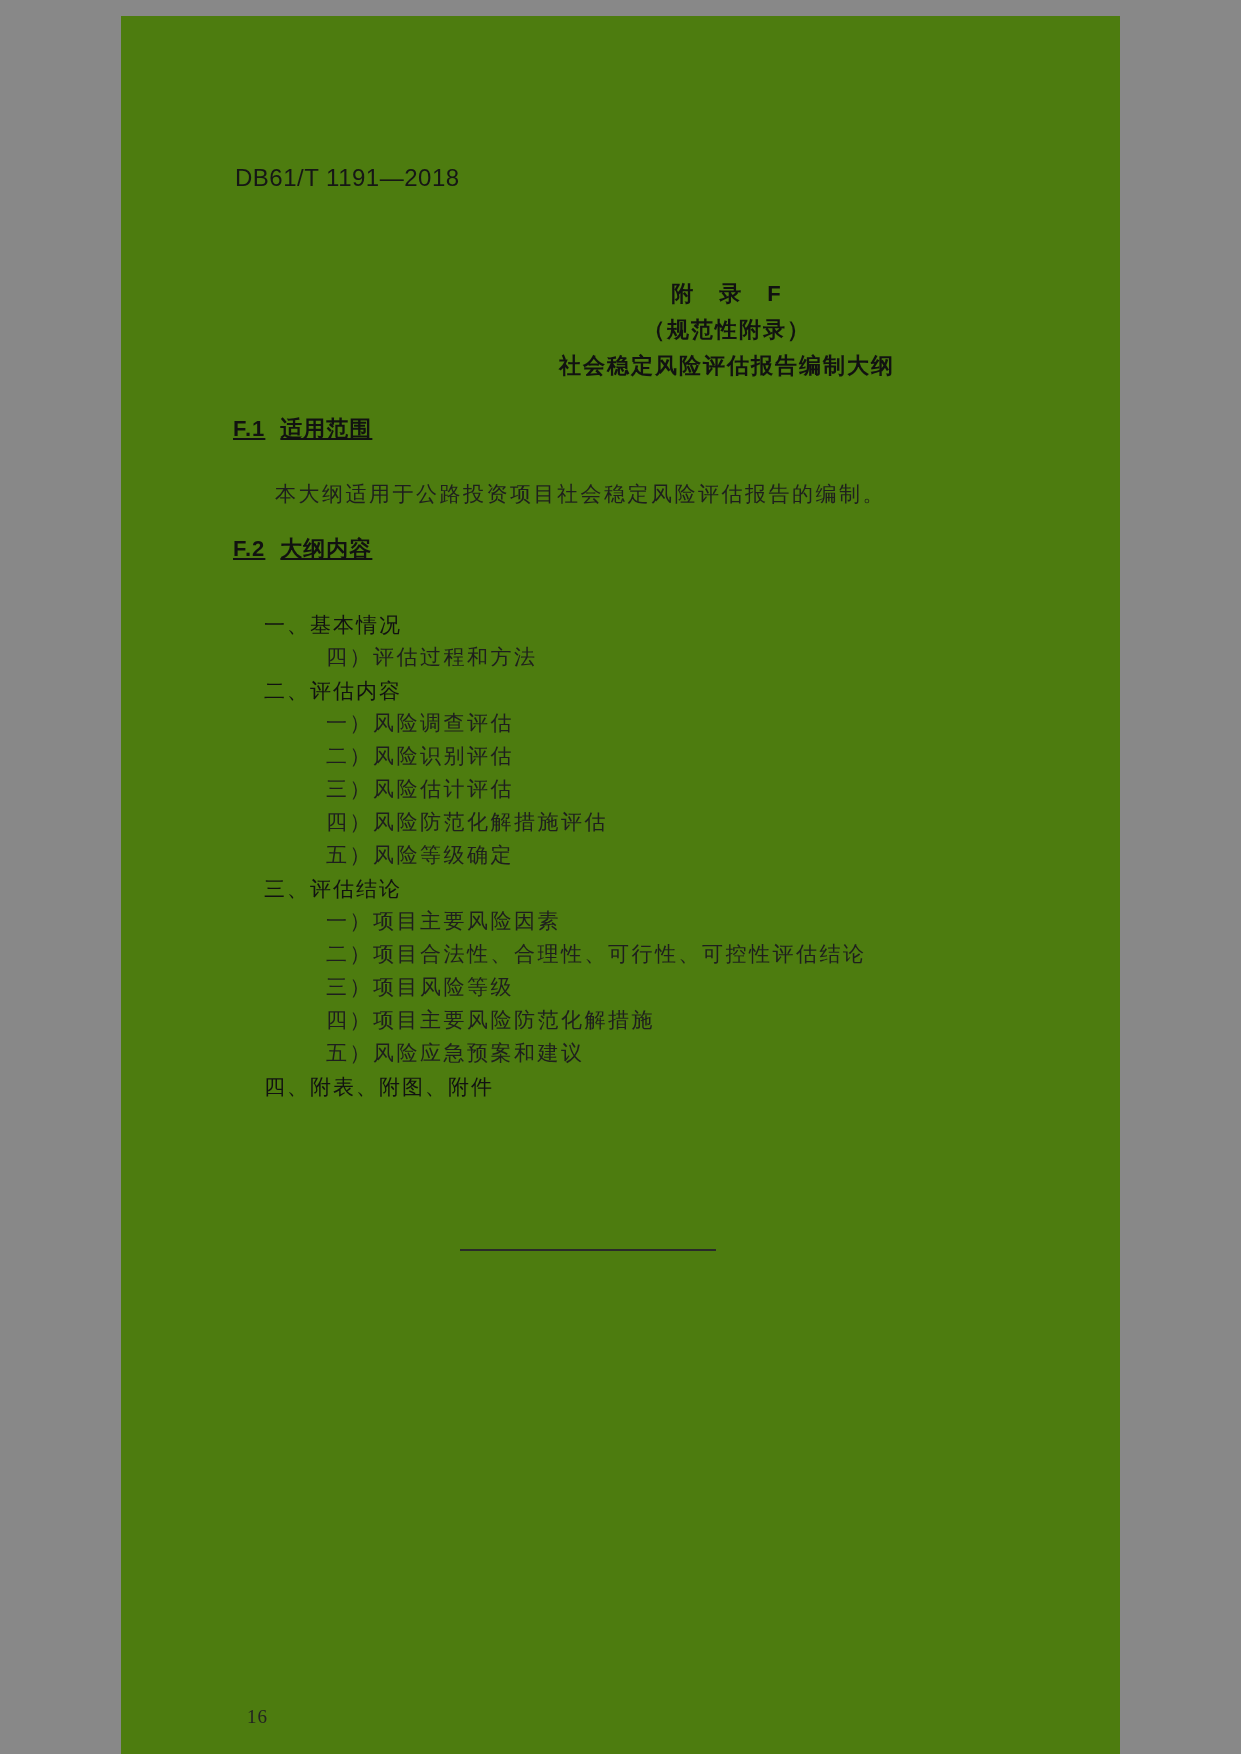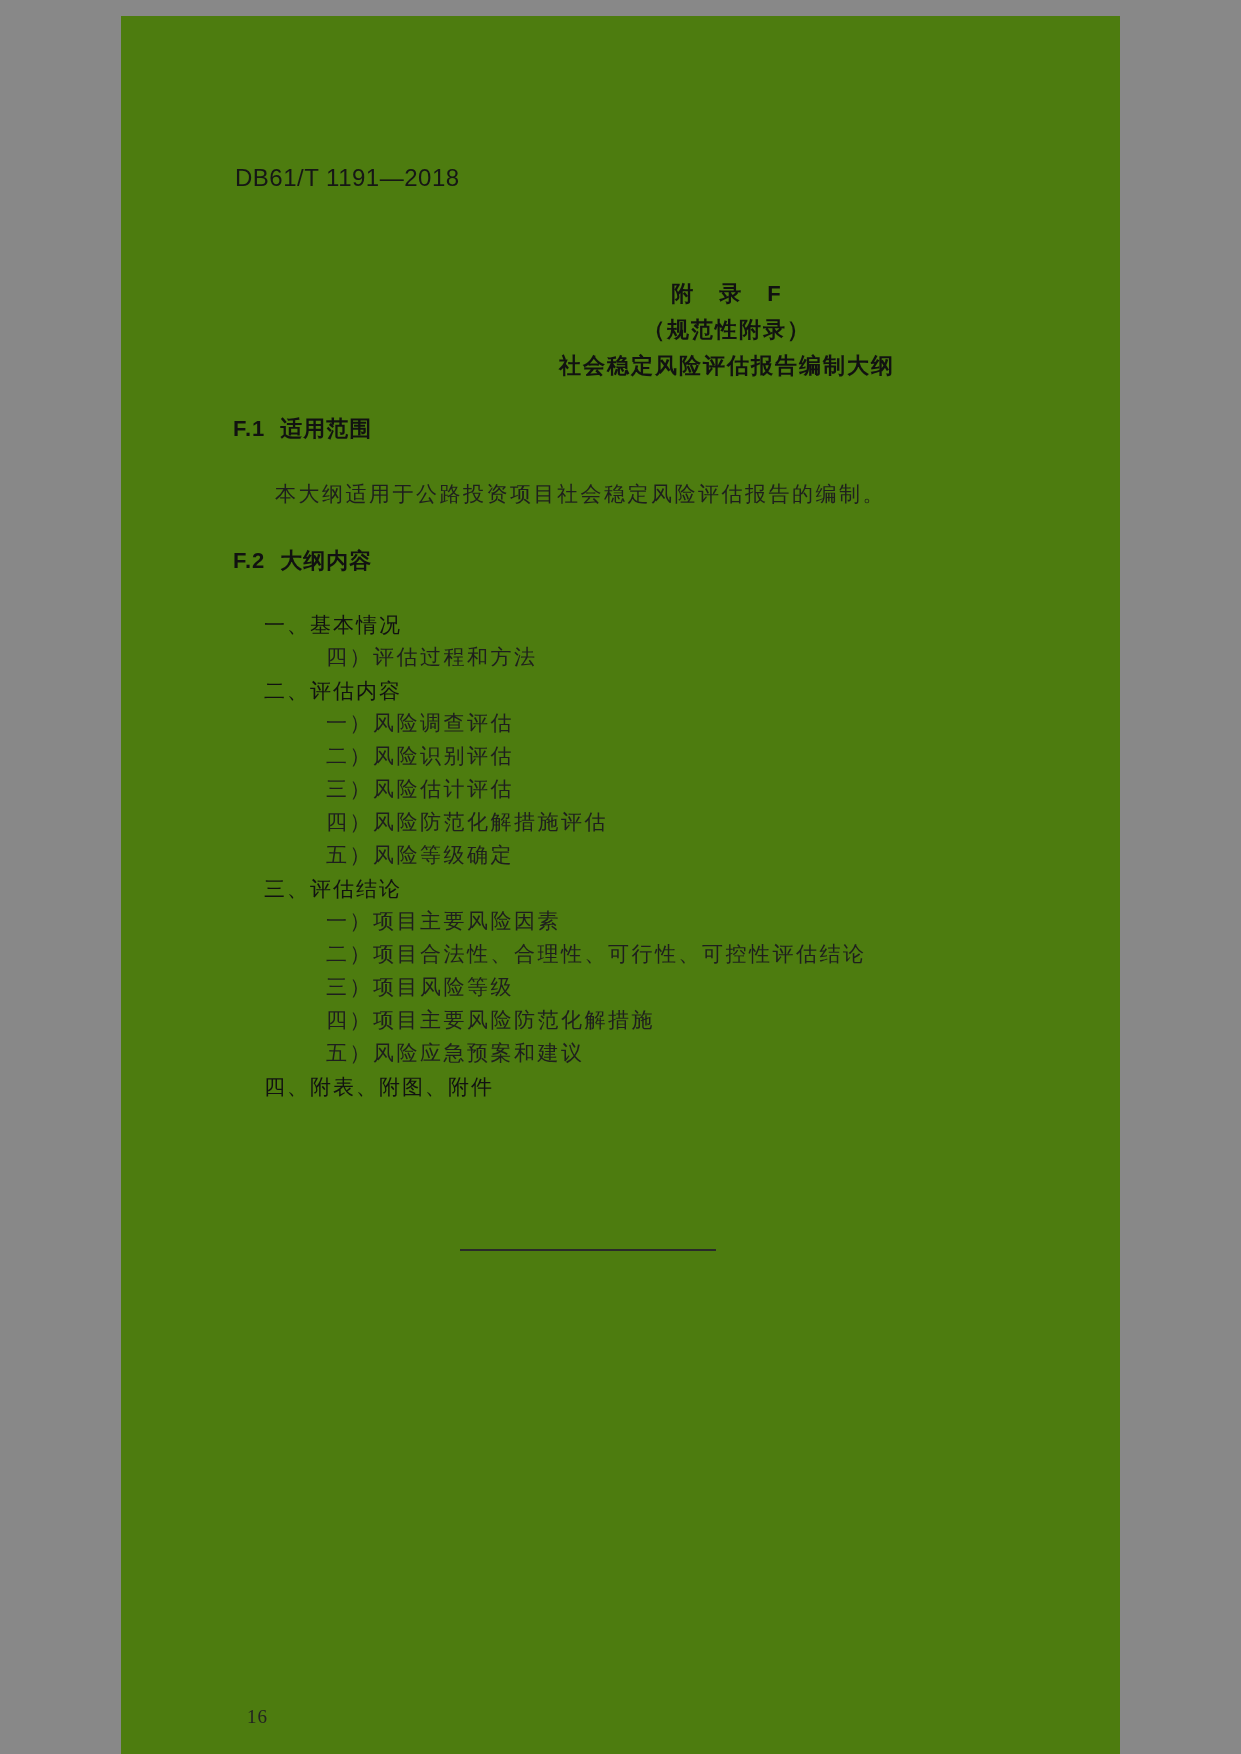--- a/index.html
+++ b/index.html
@@ -21,25 +21,25 @@
     position:absolute;left:0;top:260px;width:1212px;
     text-align:center;
     font-family:"Liberation Sans","DejaVu Sans",sans-serif;
     font-weight:bold;color:#111;
   }
   .title-line{font-size:22px;line-height:36px;letter-spacing:2px;}
   .sec-head{
     position:absolute;left:112px;
     font-family:"Liberation Sans","DejaVu Sans",sans-serif;
     font-weight:bold;font-size:22px;color:#111;
-    letter-spacing:1px;white-space:nowrap;
+    letter-spacing:1px;white-space:nowrap;text-decoration:underline;
   }
   .sec-head .sec-num{margin-right:15px;letter-spacing:1px;}
   .f1-head{top:398px;}
-  .f2-head{top:530px;}
+  .f2-head{top:518px;}
   .f1-body{
     position:absolute;left:154px;top:462px;right:110px;
     font-size:21px;line-height:33px;letter-spacing:2.5px;color:#1e1e1e;
     margin:0;
   }
   .outline{position:absolute;left:143px;top:592px;right:90px;}
   .o-head{
     font-family:"Liberation Sans","DejaVu Sans",sans-serif;
     font-weight:normal;font-size:21px;line-height:33px;
     letter-spacing:2px;color:#111;white-space:nowrap;

